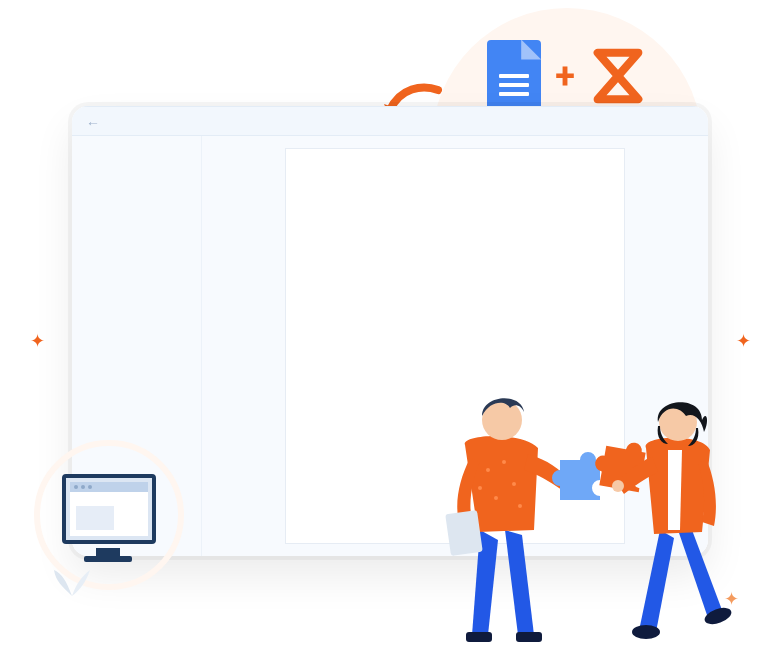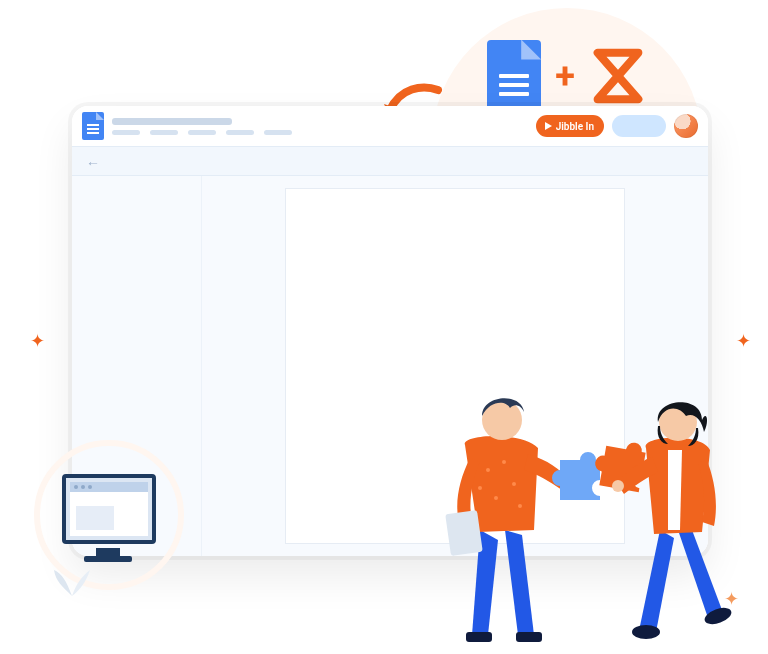--- a/index.html
+++ b/index.html
@@ -243,42 +243,20 @@
   </div>
 
   <div class="arrow">
     <svg width="66" height="48" viewBox="0 0 66 48">
       <path d="M56 8 C 40 2, 18 6, 8 28" fill="none" stroke="#F0641E" stroke-width="8" stroke-linecap="round"></path>
       <path d="M2 22 L8 36 L20 28 Z" fill="#F0641E"></path>
     </svg>
   </div>
 
   <div class="frame">
-    <div class="titlebar">
-      <div class="doc-icon-sm"></div>
-      <div>
-        <div class="title-ph"></div>
-        <div class="menu-row">
-          <div class="ph-line"></div>
-          <div class="ph-line"></div>
-          <div class="ph-line"></div>
-          <div class="ph-line"></div>
-          <div class="ph-line"></div>
-        </div>
-      </div>
-      <div class="spacer"></div>
-      <div class="jibble-btn">
-        <svg width="8" height="8" viewBox="0 0 8 8">
-            <path d="M1 0 L8 4 L1 8 Z" fill="#fff"></path>
-          </svg>
-        <span>Jibble In</span>
-      </div>
-      <div class="pill"></div>
-      <div class="avatar"></div>
-    </div>
 
     <div class="toolbar">
       <span class="back-arrow">←</span>
     </div>
 
     <div class="workarea">
       <div class="side"></div>
       <div class="canvas-wrap">
         <div class="page"></div>
       </div>

